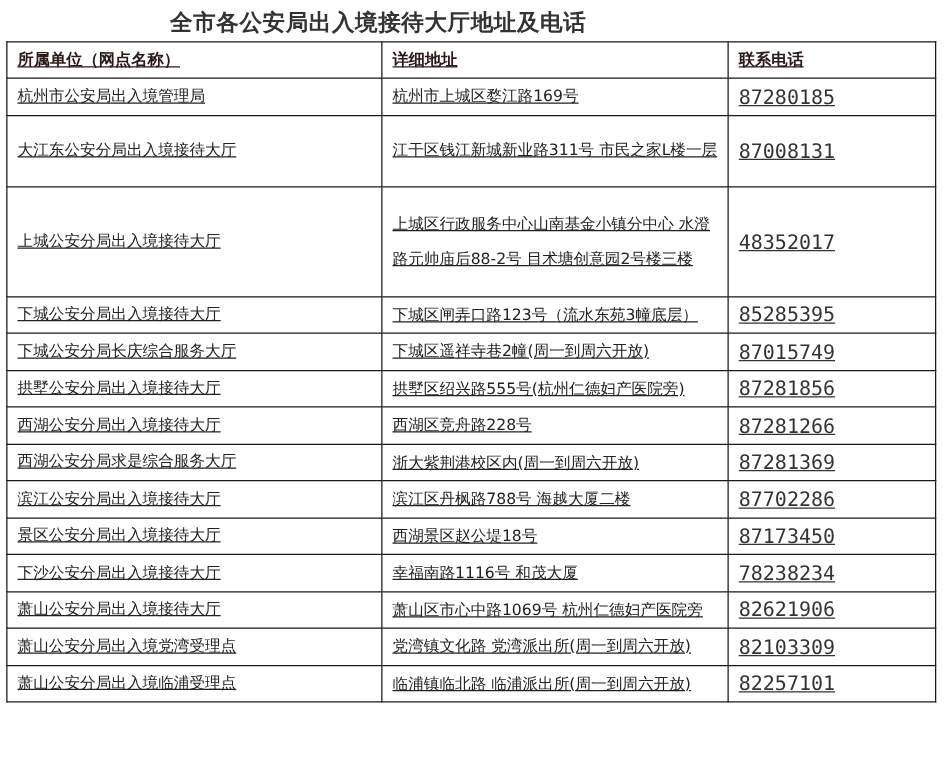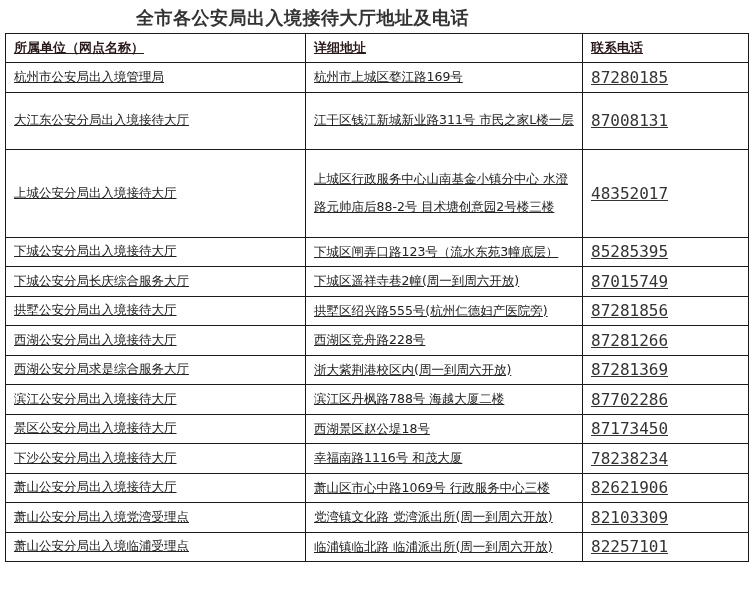--- a/index.html
+++ b/index.html
@@ -86,21 +86,21 @@
         <td class="addr">西湖景区赵公堤18号</td>
         <td class="phone">87173450</td>
       </tr>
     <tr class="r1">
         <td>下沙公安分局出入境接待大厅</td>
         <td class="addr">幸福南路1116号 和茂大厦</td>
         <td class="phone">78238234</td>
       </tr>
     <tr class="r1">
         <td>萧山公安分局出入境接待大厅</td>
-        <td class="addr">萧山区市心中路1069号 行政服务中心三楼</td>
+        <td class="addr">萧山区市心中路1069号 杭州仁德妇产医院旁</td>
         <td class="phone">82621906</td>
       </tr>
     <tr class="r1">
         <td>萧山公安分局出入境党湾受理点</td>
         <td class="addr">党湾镇文化路 党湾派出所(周一到周六开放)</td>
         <td class="phone">82103309</td>
       </tr>
     <tr class="r1">
         <td>萧山公安分局出入境临浦受理点</td>
         <td class="addr">临浦镇临北路 临浦派出所(周一到周六开放)</td>

